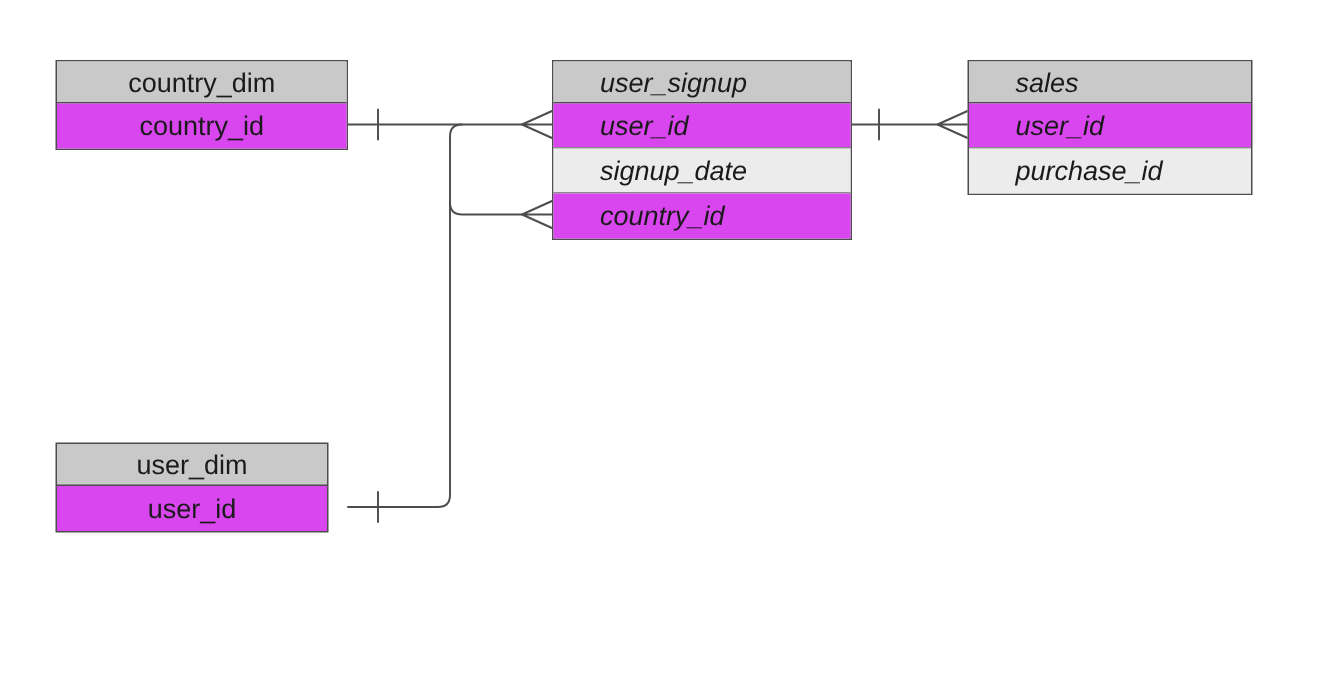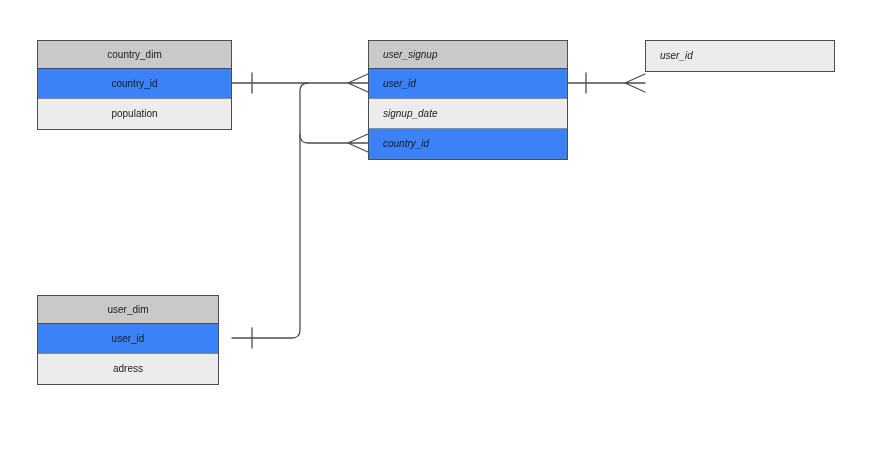--- a/index.html
+++ b/index.html
@@ -13,48 +13,48 @@
     width: 883px;
     height: 460px;
     background: #ffffff;
     overflow: hidden;
   }
   .er-table {
     position: absolute;
     border: 1px solid #4d4d4d;
     background: #ffffff;
     box-sizing: border-box;
-    font-size: 10px;
+    font-size: 18px;
     color: #1a1a1a;
   }
   .er-table .header {
     height: 28px;
     line-height: 28px;
     background: #c9c9c9;
     border-bottom: 1px solid #4d4d4d;
     text-align: center;
     box-sizing: border-box;
   }
   .er-table .row {
     height: 30px;
     line-height: 30px;
     border-bottom: 1px solid #8a8a8a;
     box-sizing: border-box;
-    background: #3b82f6;
+    background: #d946ef;
   }
   .er-table .row:last-child { border-bottom: none; }
   .er-table .row:nth-child(odd) { background: #ececec; }
   
   .er-table.dim .row, .er-table.dim .header { text-align: center; }
   
   .er-table.fact .header,
   .er-table.fact .row {
     font-style: italic;
     text-align: left;
-    padding-left: 14px;
+    padding-left: 31px;
   }
   #table-country-dim { left: 37px;  top: 40px;  width: 195px; }
   #table-user-signup { left: 368px; top: 40px;  width: 200px; }
   #table-sales       { left: 645px; top: 40px;  width: 190px; }
   #table-user-dim    { left: 37px;  top: 295px; width: 182px; }
   .lines-layer {
     position: absolute;
     left: 0; top: 0;
     width: 883px; height: 460px;
     pointer-events: none;
@@ -87,33 +87,33 @@
     <g>
       <path d="M 568 83 H 625"></path>
       <path d="M 586 73 V 93"></path>
       <path d="M 625 83 L 645 74 M 625 83 L 645 92 M 625 83 L 645 83"></path>
     </g>
   </svg>
 
   <div class="er-table dim" id="table-country-dim">
     <div class="header">country_dim</div>
     <div class="row">country_id</div>
-    <div class="row">population</div>
   </div>
 
   <div class="er-table fact" id="table-user-signup">
     <div class="header">user_signup</div>
     <div class="row">user_id</div>
     <div class="row">signup_date</div>
     <div class="row">country_id</div>
   </div>
 
   <div class="er-table fact" id="table-sales">
+    <div class="header">sales</div>
     <div class="row">user_id</div>
+    <div class="row">purchase_id</div>
   </div>
 
   <div class="er-table dim" id="table-user-dim">
     <div class="header">user_dim</div>
     <div class="row">user_id</div>
-    <div class="row">adress</div>
   </div>
 
 </div>
 
 </body></html>

